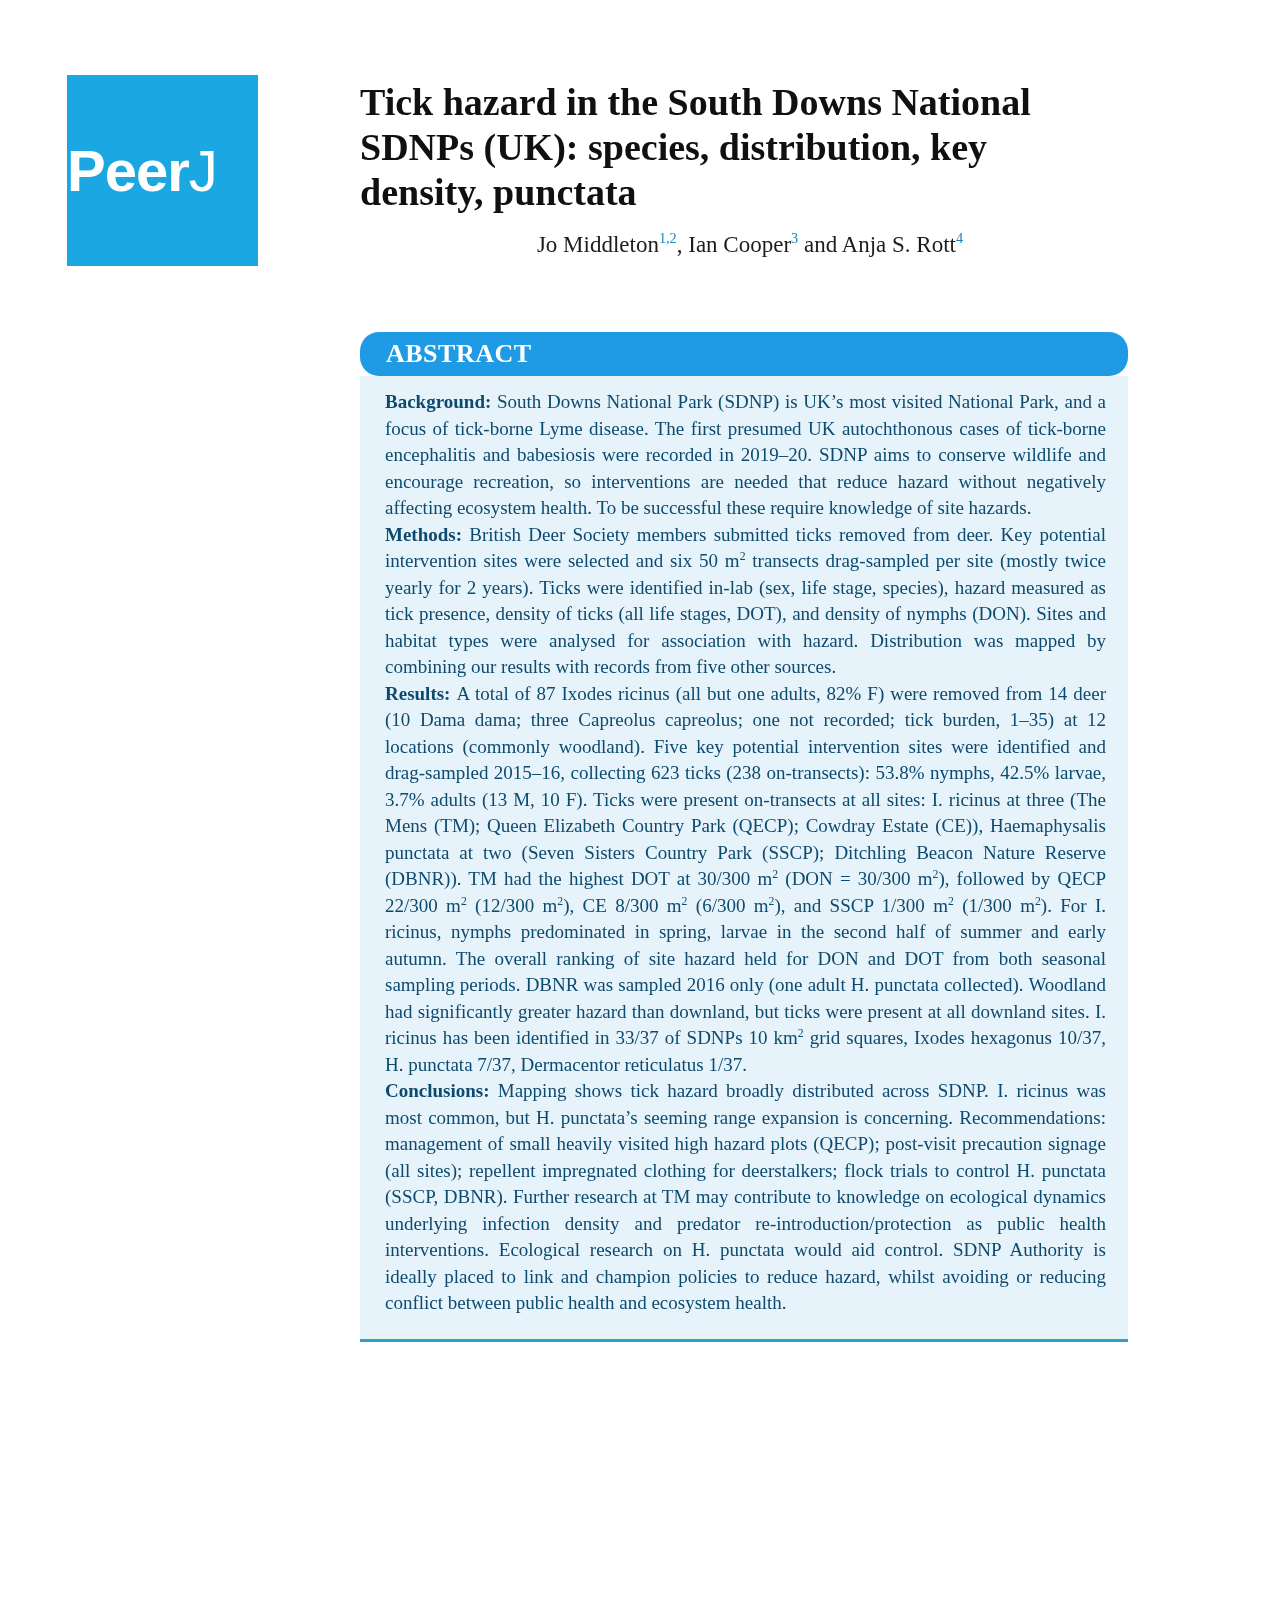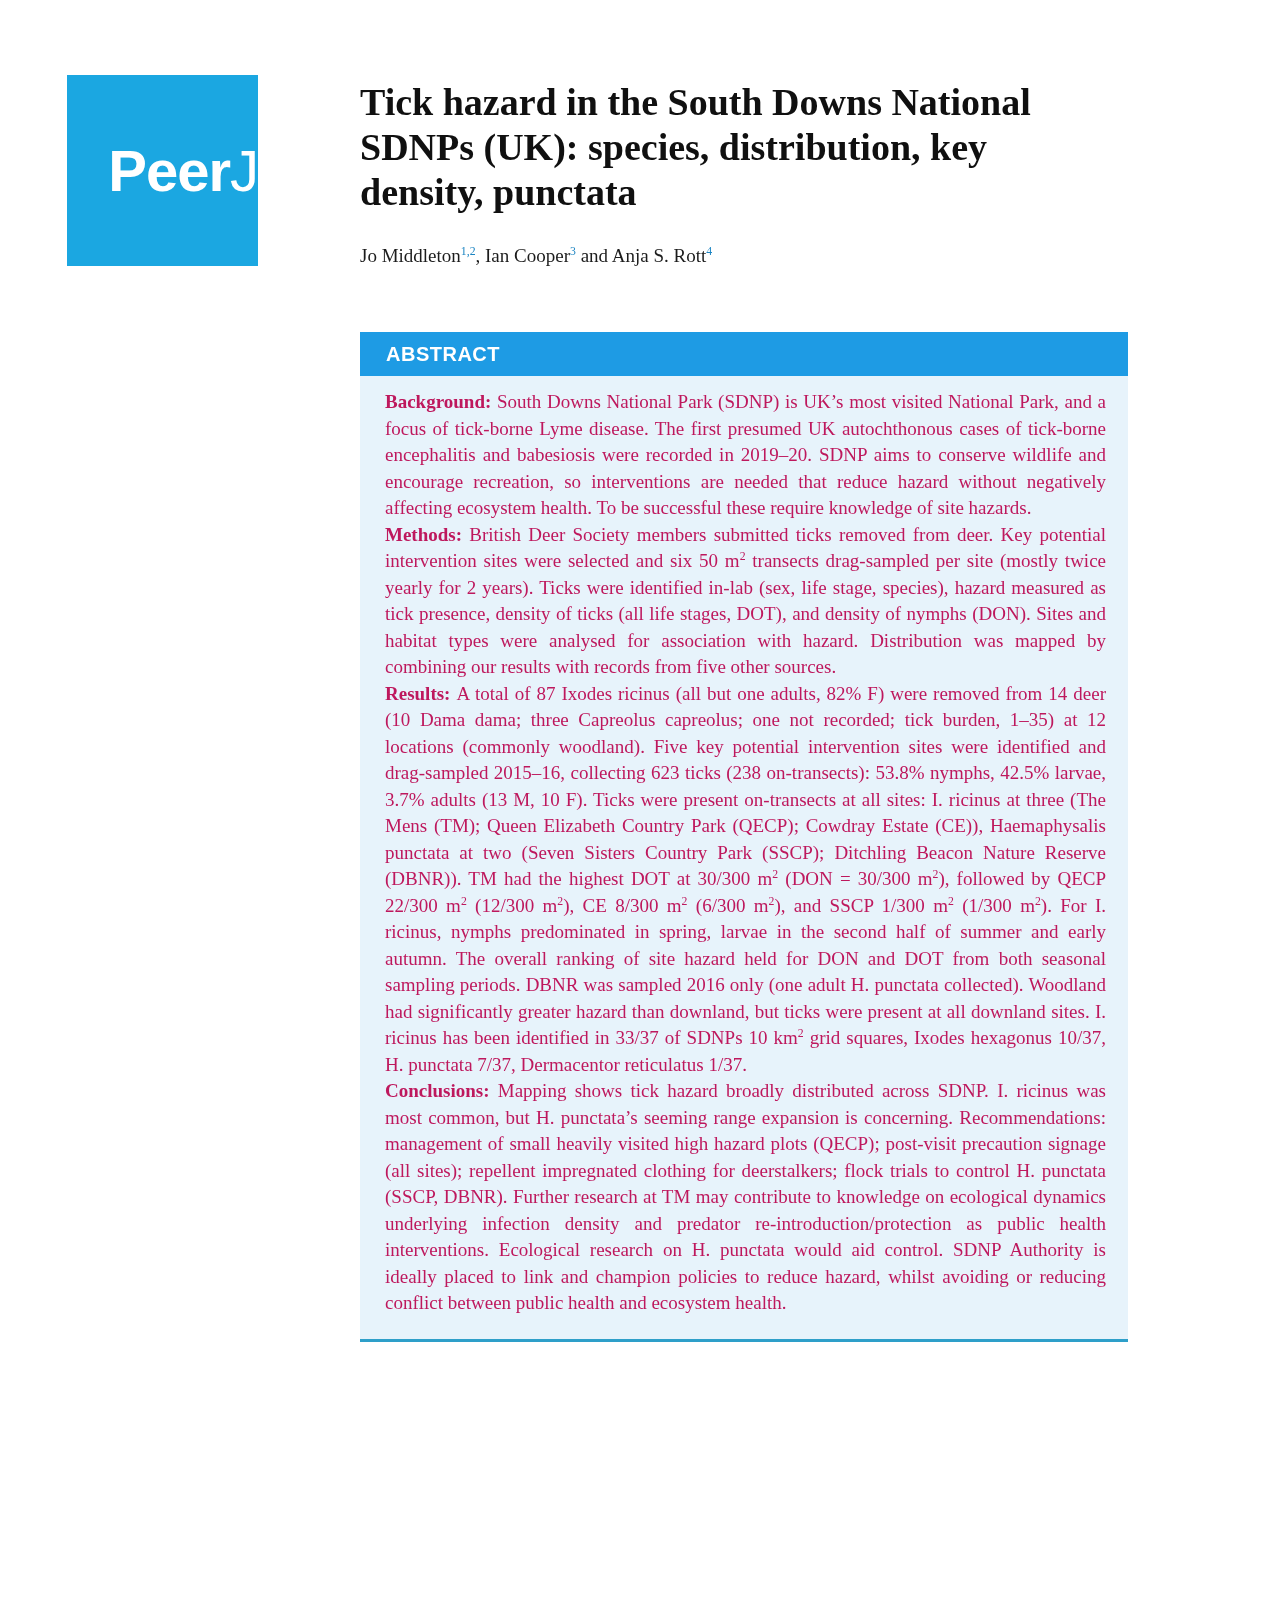--- a/index.html
+++ b/index.html
@@ -15,21 +15,21 @@
     position:relative;
     width:1283px;height:1616px;
     background:#ffffff;
     font-family:"Liberation Serif", serif;
     overflow:hidden;
   }
   .logo{
     position:absolute;left:67px;top:75px;
     width:191px;height:191px;
     background:var(--logo_blue);
-    display:flex;align-items:center;justify-content:flex-end;
+    display:flex;align-items:center;justify-content:flex-start;
   }
   .logo-text{
     color:#ffffff;
     font-family:"Liberation Sans", sans-serif;
     font-size:58px;
     letter-spacing:-1px;
     line-height:1;
   }
   .logo-peer{font-weight:700;}
   .logo-j{font-weight:400;}
@@ -37,52 +37,54 @@
     position:absolute;left:360px;top:80px;width:780px;
   }
   .title{
     font-family:"Liberation Serif", serif;
     font-weight:bold;
     font-size:38px;
     line-height:45px;
     color:#101010;
   }
   .authors{
-    margin-top:30px;
-    font-size:19px;
+    margin-top:17px;
+    font-size:23px;
     color:#1c1c1c;
+    text-align:center;
   }
   sup{
     font-size:62%;
     line-height:0;
     vertical-align:super;
   }
   sup.affil{color:var(--affil_blue);}
   .abstract{
     position:absolute;left:360px;top:332px;width:768px;
   }
   .abstract-header{
     background:var(--bar_blue);
     color:#ffffff;
-    font-family:Liberation Sans, sans-serif;
+    font-family:Liberation Serif, serif;
     font-weight:bold;
-    font-size:20px;
+    font-size:26px;
     line-height:44px;
     height:44px;
     padding-left:26px;
     letter-spacing:0.5px;
+    border-radius:19px;
   }
   .abstract-body{
     background:var(--abstract_bg);
     border-bottom:3px solid var(--border_teal);
     padding:13px 22px 22px 25px;
     font-size:19px;
     line-height:26.5px;
     text-align:justify;
-    color:#be185d;
+    color:#0c4a6e;
   }
   .abstract-body p{margin:0;}
   .b{font-weight:bold;}
   .i{}
 </style>
 </head>
 <body>
 
 <div class="page">
 

